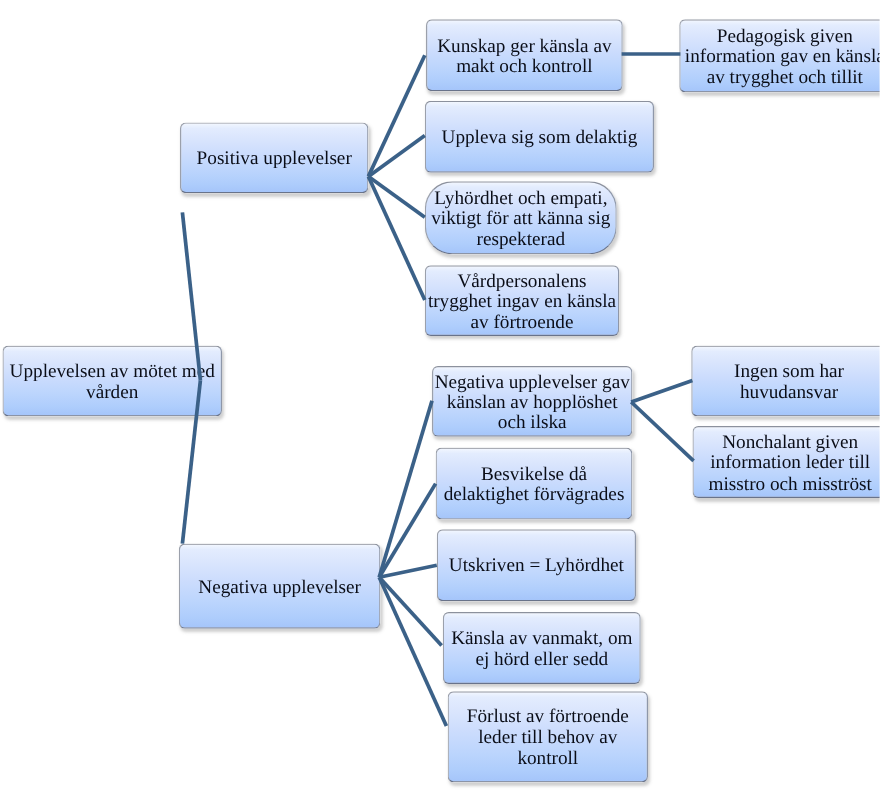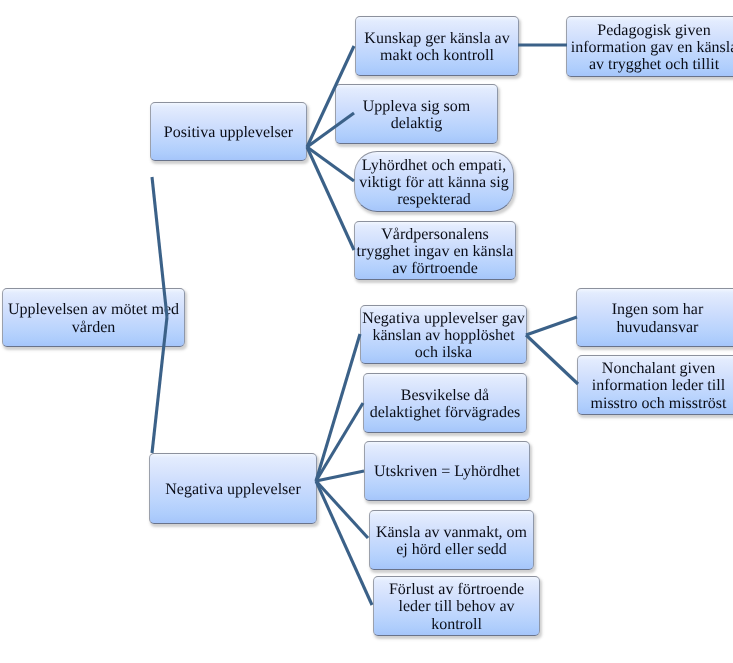--- a/index.html
+++ b/index.html
@@ -64,21 +64,21 @@
     </div>
 
     <div class="node" style="left:355px;top:16px;width:164px;height:60px;">
       <span>Kunskap ger känsla av makt och kontroll</span>
     </div>
 
     <div class="node" style="left:566px;top:16px;width:176px;height:61px;">
       <span>Pedagogisk given information gav en känsla av trygghet och tillit</span>
     </div>
 
-    <div class="node" style="left:335px;top:84px;width:163px;height:60px;">
+    <div class="node" style="left:354px;top:84px;width:191px;height:60px;">
       <span>Uppleva sig som delaktig</span>
     </div>
 
     <div class="node" style="left:354px;top:151px;width:160px;height:61px;border-radius:23px;">
       <span>Lyhördhet och empati, viktigt för att känna sig respekterad</span>
     </div>
 
     <div class="node" style="left:354px;top:221px;width:162px;height:59px;">
       <span>Vårdpersonalens trygghet ingav en känsla av förtroende</span>
     </div>
@@ -100,19 +100,19 @@
     </div>
 
     <div class="node" style="left:364px;top:441px;width:166px;height:60px;">
       <span>Utskriven = Lyhördhet</span>
     </div>
 
     <div class="node" style="left:369px;top:510px;width:165px;height:60px;">
       <span>Känsla av vanmakt, om ej hörd eller sedd</span>
     </div>
 
-    <div class="node" style="left:373px;top:576px;width:167px;height:60px;justify-content:center;">
+    <div class="node" style="left:373px;top:576px;width:167px;height:76px;justify-content:center;">
       <span>Förlust av förtroende leder till behov av kontroll</span>
     </div>
 
   </div>
 
 </div>
 
 </body></html>

